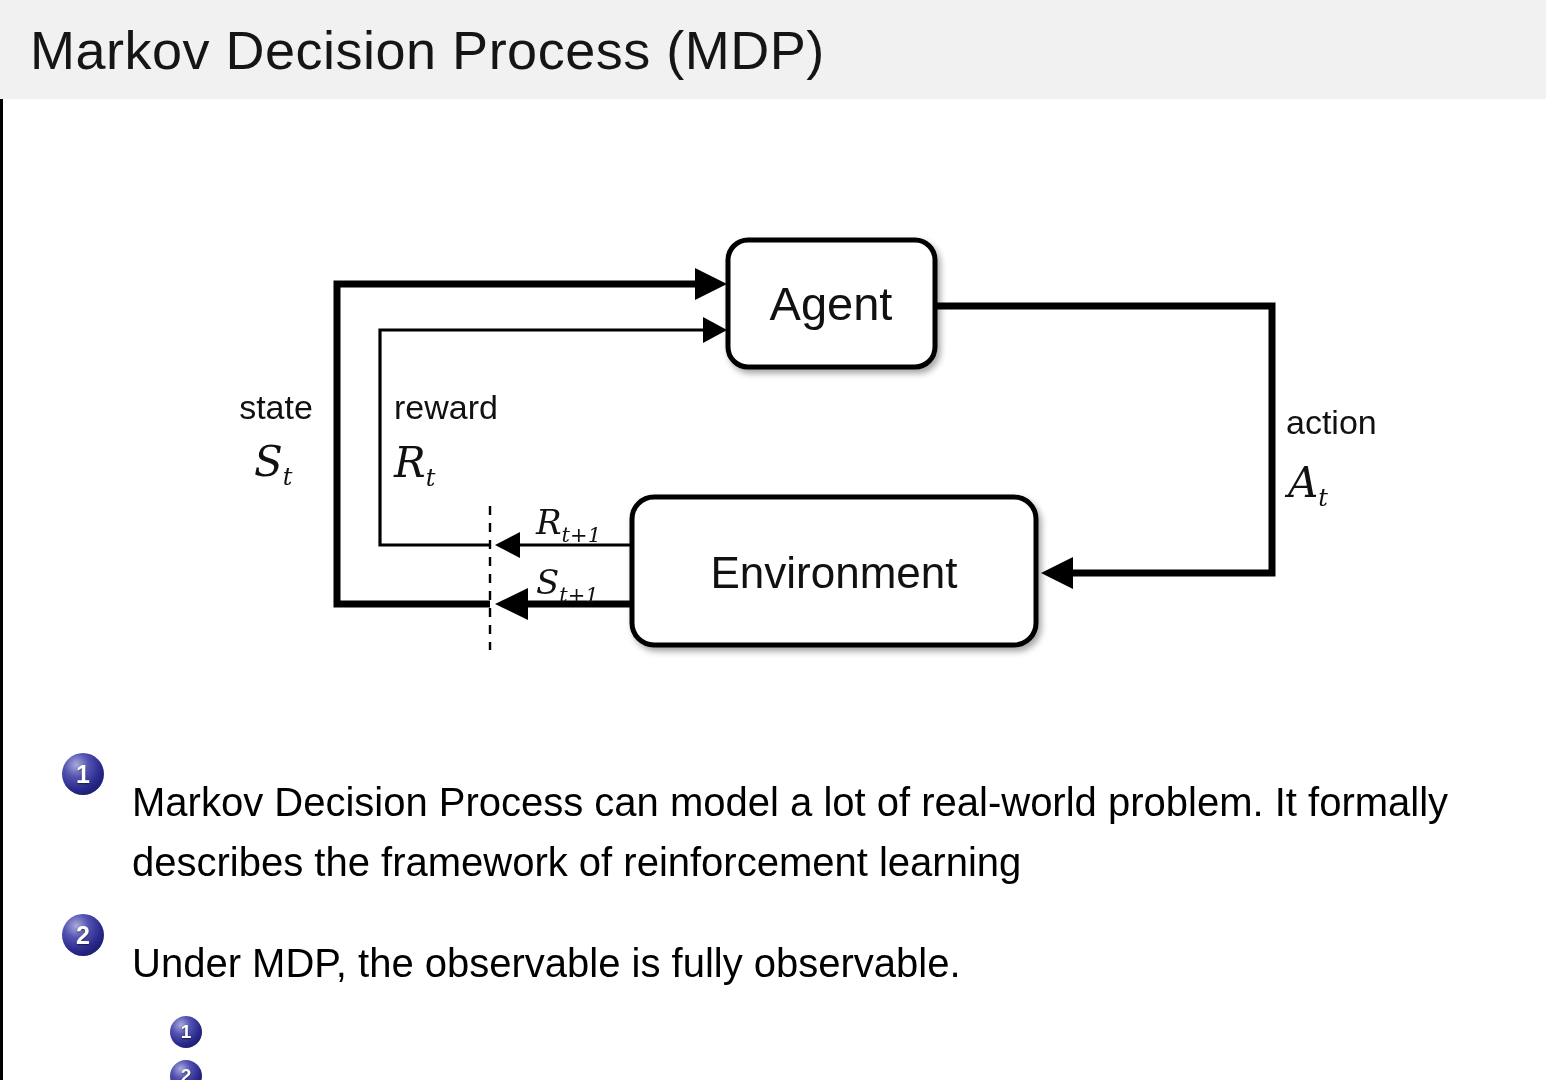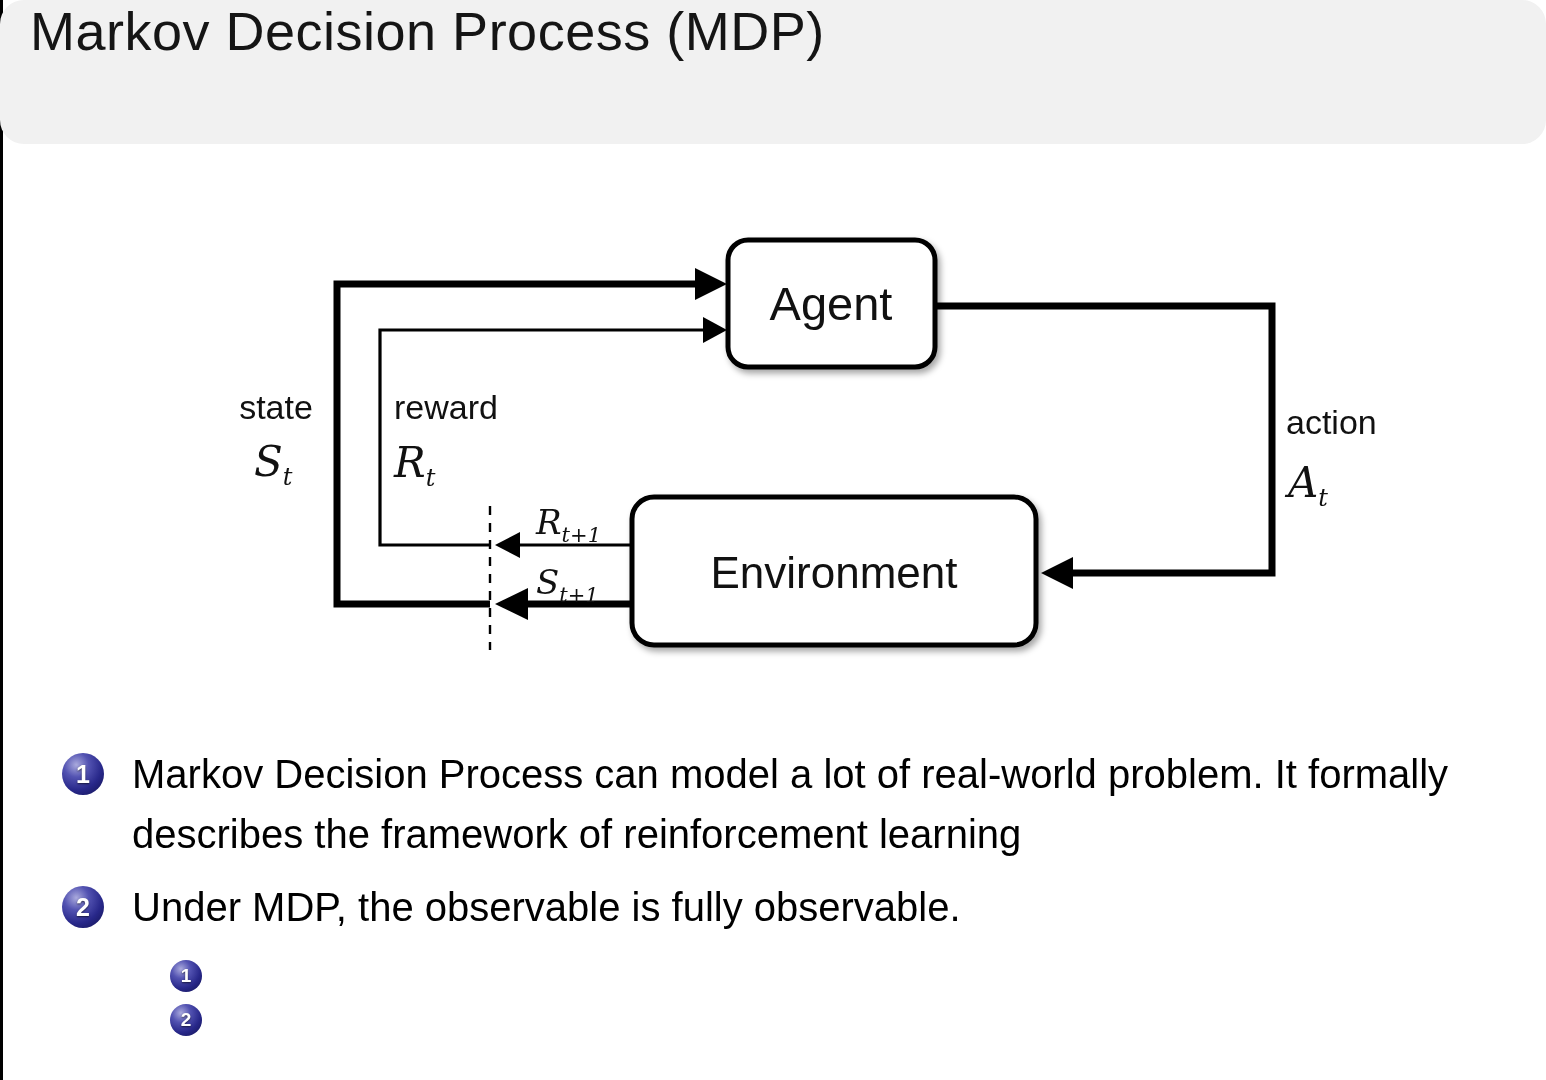--- a/index.html
+++ b/index.html
@@ -8,23 +8,23 @@
     width:1546px;height:1080px;
     background:#ffffff;
     overflow:hidden;
     font-family:"Liberation Sans", sans-serif;
     color:#000;
   }
   .left-edge{
     position:absolute;left:0;top:0;width:3px;height:1080px;background:#000;
   }
   .header{
-    position:absolute;left:0;top:0;width:1546px;height:144px;
+    position:absolute;left:0;top:0;width:1546px;height:99px;
     background:#f1f1f1;
-    display:flex;align-items:flex-start;border-radius:24px;
+    display:flex;align-items:center;
   }
   .header h1{
     margin:0 0 0 30px;
     font-size:54px;font-weight:400;color:#151515;
     letter-spacing:0.5px;
   }
   svg.diagram{
     position:absolute;left:0;top:0;width:1546px;height:700px;
   }
   .box-rect{
@@ -45,21 +45,21 @@
   tspan.sub{font-size:24px;}
   tspan.subsm{font-size:21px;}
 
   .bullets{
     position:absolute;left:62px;top:744px;width:1446px;
   }
   .b-row{
     display:flex;align-items:flex-start;gap:28px;
     font-size:40px;line-height:60px;margin-bottom:13px;color:#000;
   }
-  .b-text{max-width:1368px;}
+  .b-text{max-width:1368px;margin-top:28px;}
   .ball{
     flex:none;margin-top:9px;
     width:42px;height:42px;border-radius:50%;
     background:radial-gradient(circle at 34% 28%, #aaaadd 0%, #5353b2 30%, #28288a 62%, #10104d 100%);
     color:#fff;display:flex;align-items:center;justify-content:center;
     font-size:25px;font-weight:bold;
     text-shadow:0 1px 2px rgba(0,0,0,0.6);
   }
   .sub-list{margin-left:108px;margin-top:2px;}
   .s-row{

